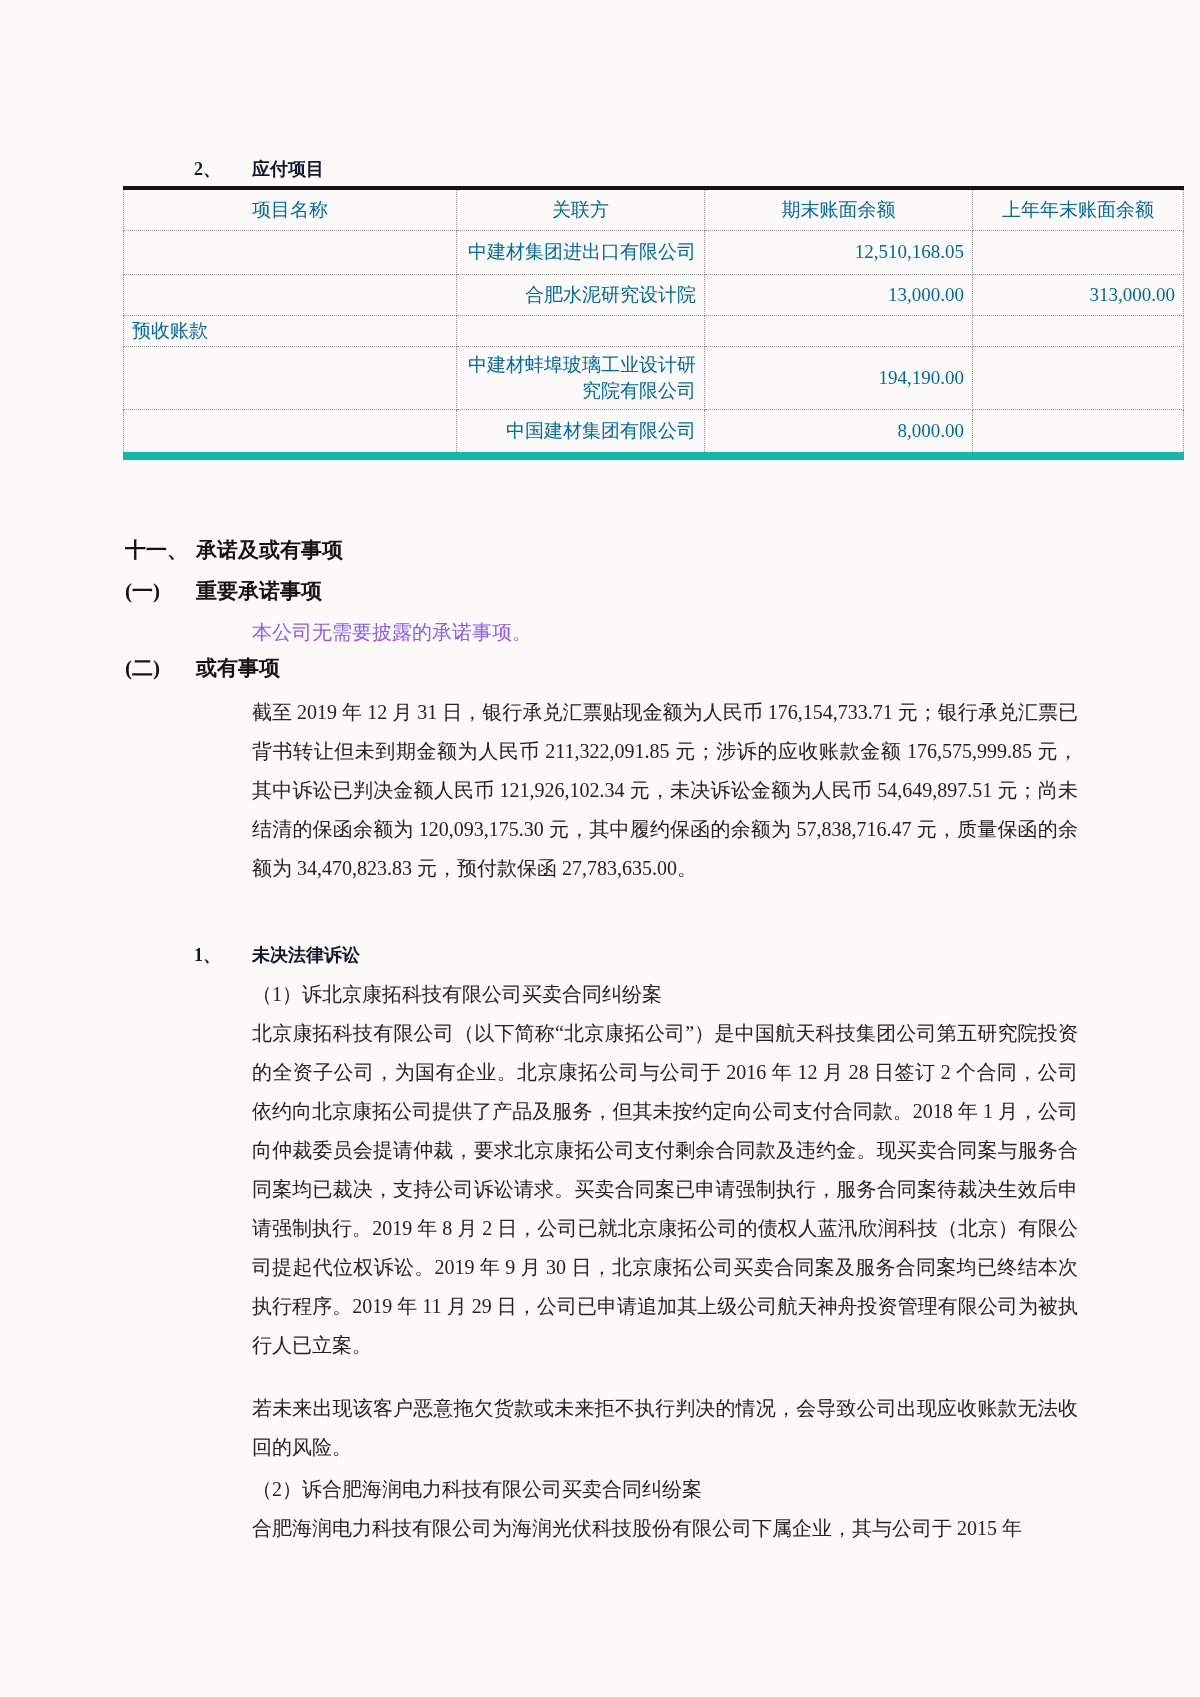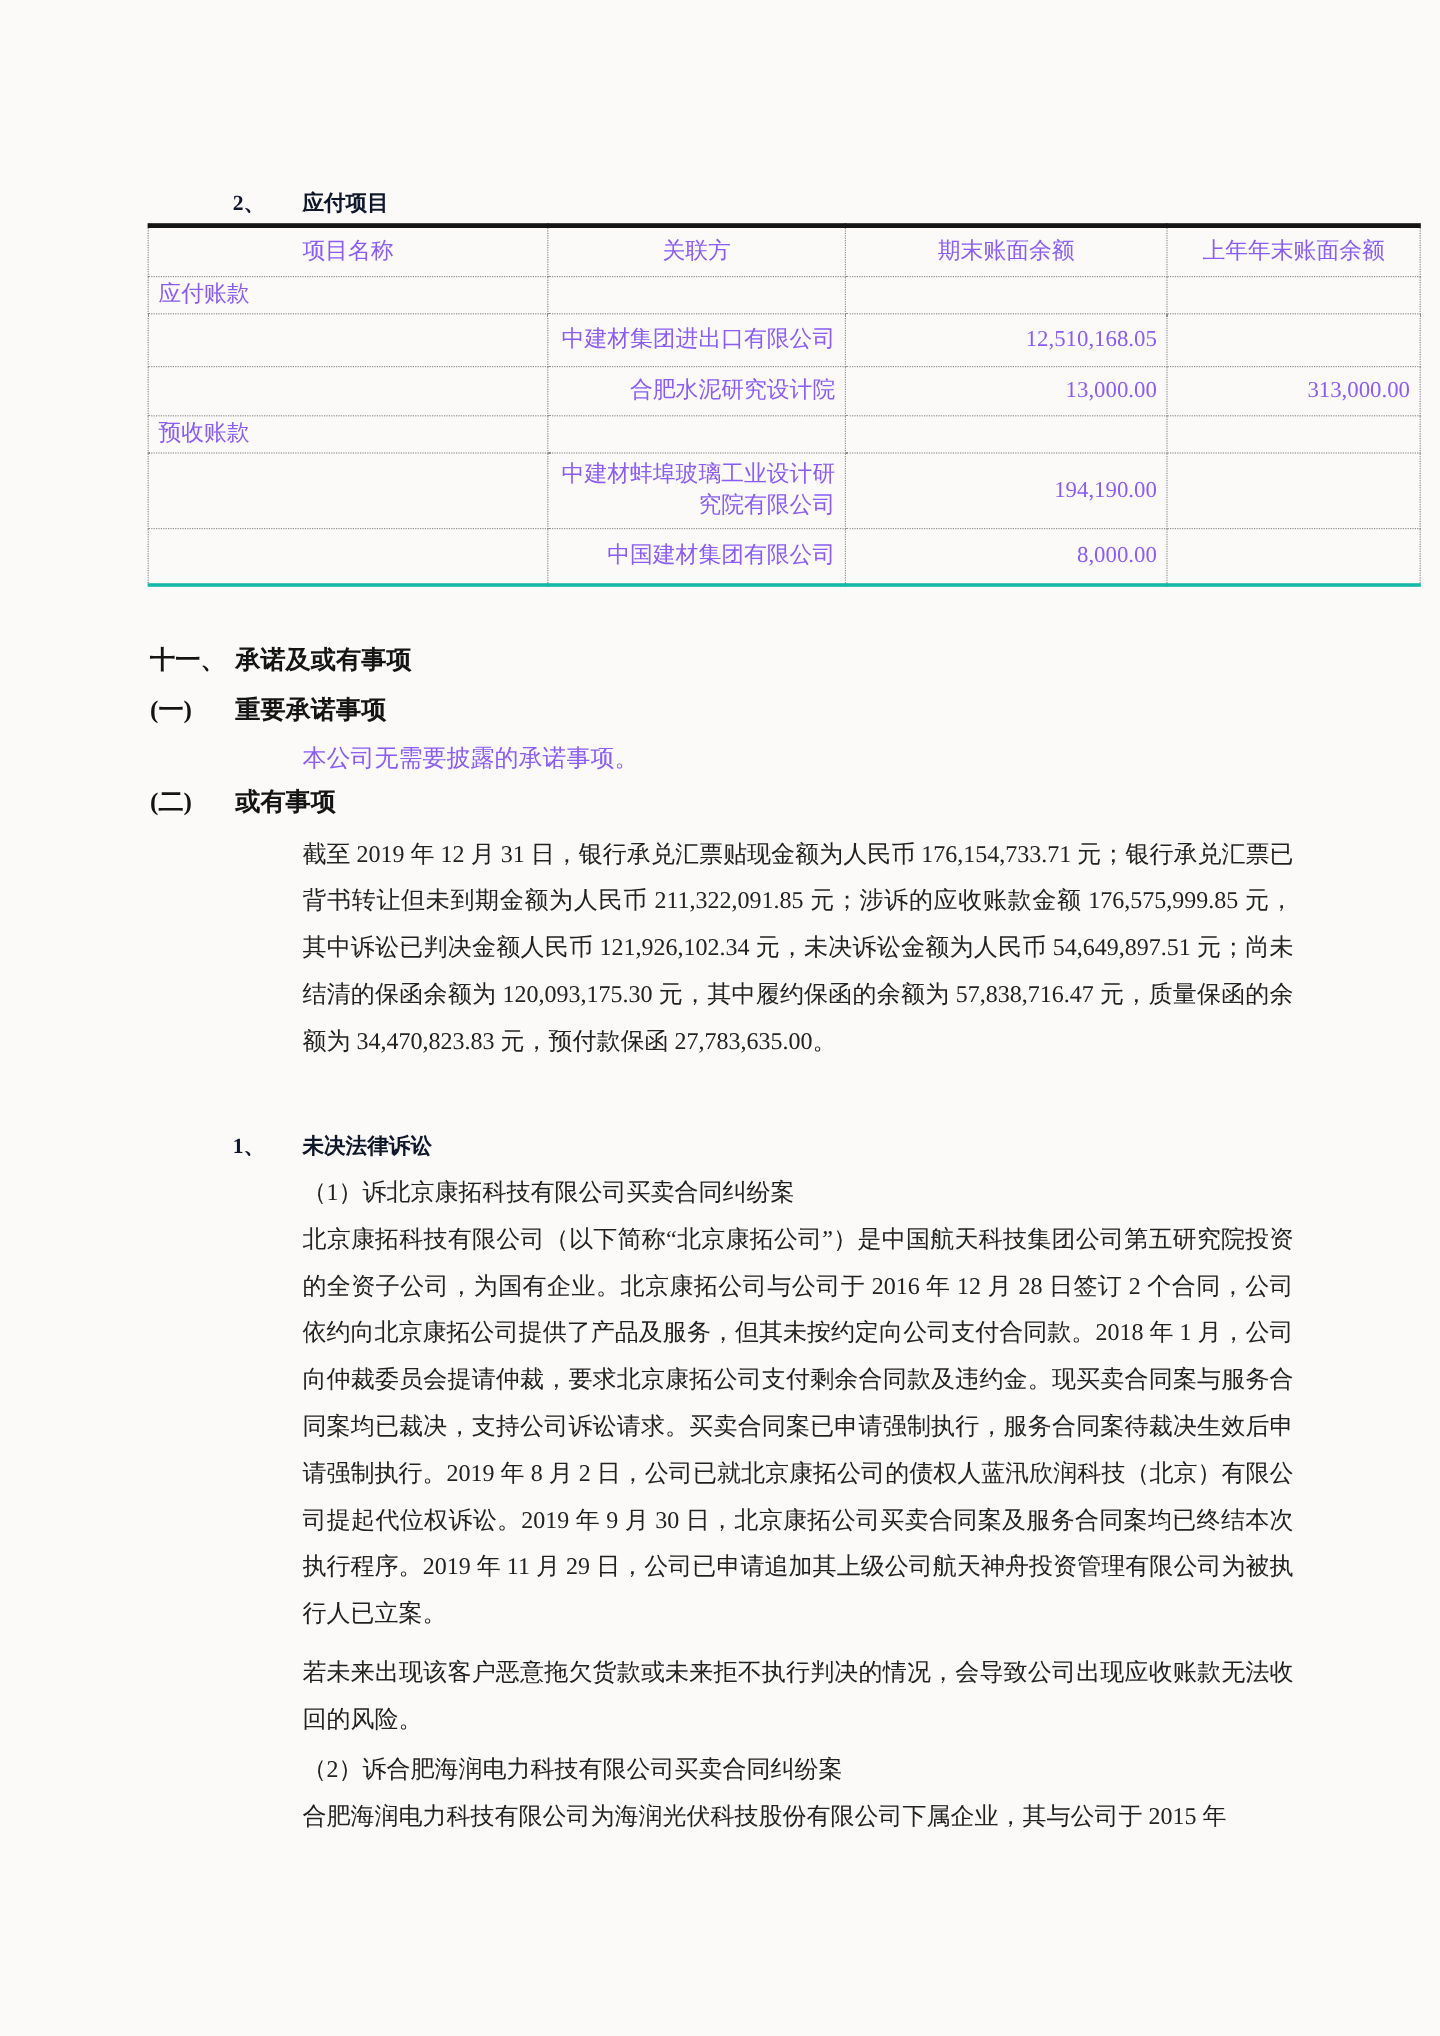--- a/index.html
+++ b/index.html
@@ -41,23 +41,23 @@
 
   
   table.rel-table {
     position: absolute;
     top: 186px;
     left: 123px;
     width: 1060px;
     border-collapse: collapse;
     table-layout: fixed;
     border-top: 4px solid #151515;
-    border-bottom: 3px solid #14b8a6;
+    border-bottom: 8px solid #14b8a6;
     font-size: 19px;
-    color: #8b5cf6;
+    color: #0369a1;
   }
   table.rel-table td, table.rel-table th {
     border: 1px dotted #909090;
     font-weight: normal;
     padding: 2px 8px;
     line-height: 26px;
     vertical-align: middle;
     overflow: hidden;
   }
   table.rel-table th { text-align: center; }
@@ -87,21 +87,21 @@
     left: 252px;
     width: 826px;
     font-size: 20px;
     line-height: 39px;
     text-align: justify;
     text-align-last: left;
     color: #222;
   }
   .para p { margin: 0; text-align: justify; text-align-last: left; }
   .para p.case-title { text-align: left; }
-  .para p.gap-10 { margin-top: 10px; }
+  .para p.gap-10 { margin-top: 24px; }
   .para p.gap-3  { margin-top: 3px; }
 
   .footer {
     position: absolute;
     top: 1570px;
     left: 0;
     width: 100%;
     text-align: center;
     font-size: 18px;
     color: #2e2e2e;
@@ -123,26 +123,20 @@
         <col style="width:248px">
         <col style="width:268px">
         <col style="width:211px">
     </colgroup>
     <tbody>
       <tr class="rh-head">
         <th>项目名称</th>
         <th>关联方</th>
         <th>期末账面余额</th>
         <th>上年年末账面余额</th>
-      </tr>
-      <tr class="rh-label">
-        <td class="c-item">应付账款</td>
-        <td class="c-party"></td>
-        <td class="c-num"></td>
-        <td class="c-num2"></td>
       </tr>
       <tr class="rh-line">
         <td class="c-item"></td>
         <td class="c-party">中建材集团进出口有限公司</td>
         <td class="c-num">12,510,168.05</td>
         <td class="c-num2"></td>
       </tr>
       <tr class="rh-line2">
         <td class="c-item"></td>
         <td class="c-party">合肥水泥研究设计院</td>

